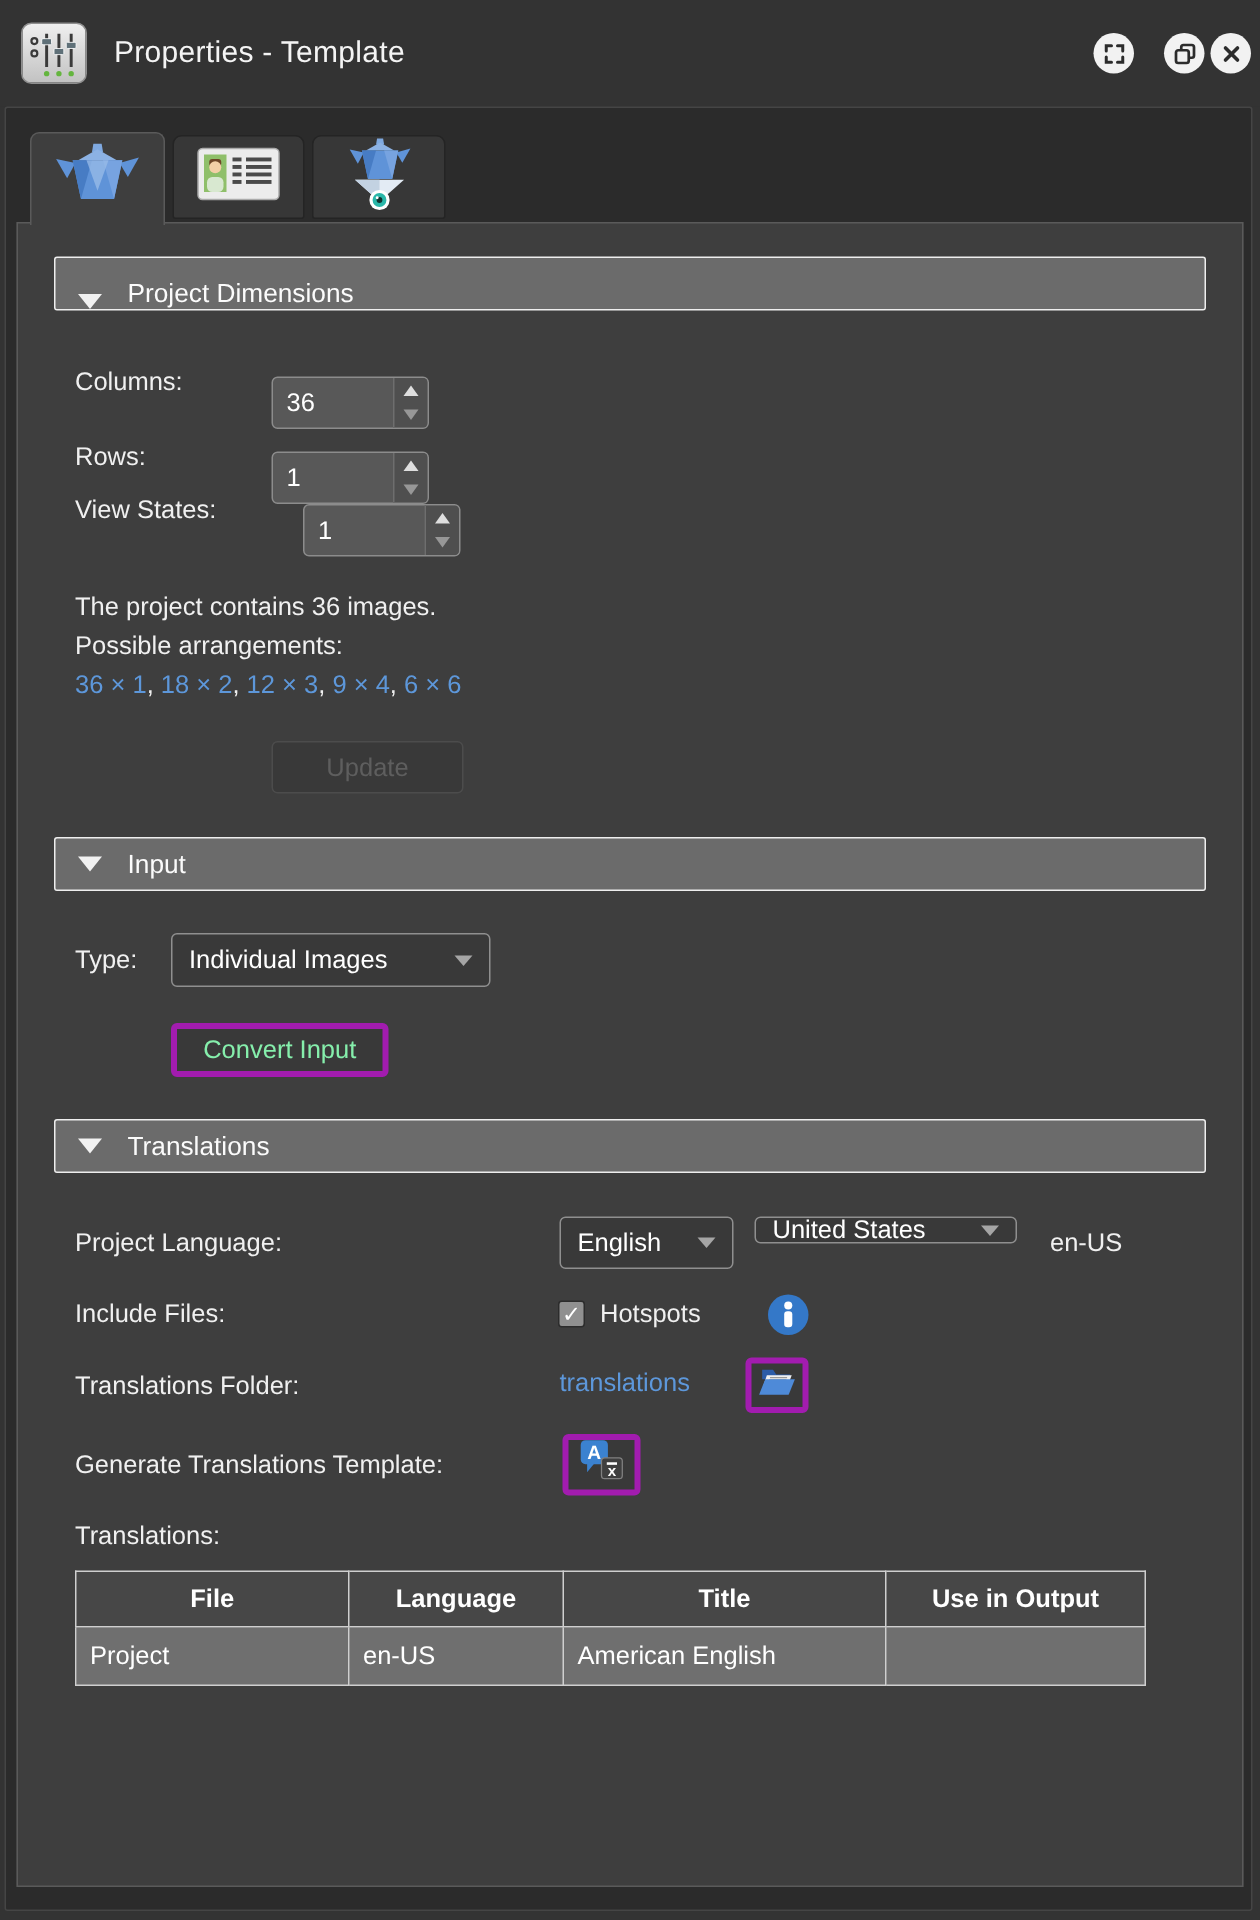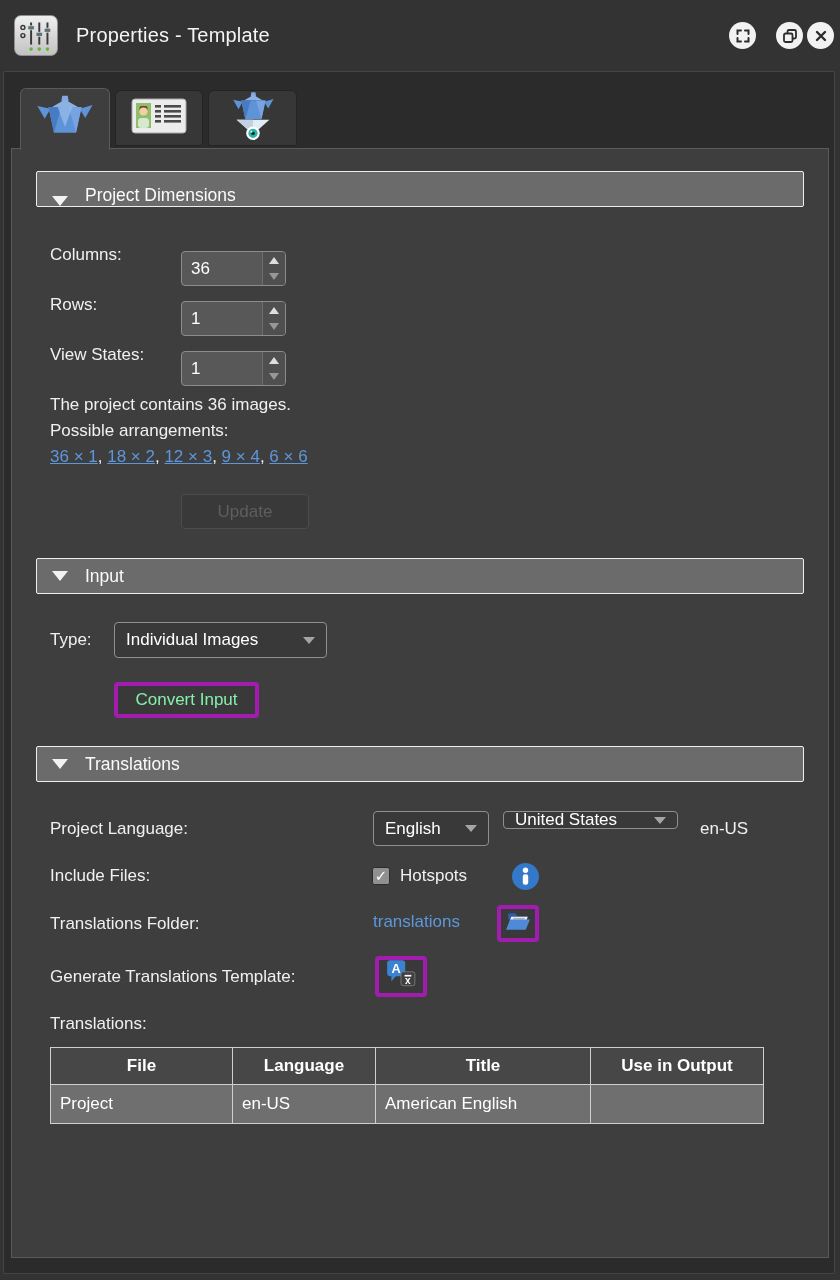--- a/index.html
+++ b/index.html
@@ -47,24 +47,24 @@
   
   .spinrow{position:absolute;left:50px;height:35px;display:flex;align-items:center;z-index:4;}
   .spinrow .sp-label{width:131px;}
   .spinbox{width:105px;height:35px;background:#585858;border:1px solid #8c8c8c;border-radius:4px;
     box-sizing:border-box;display:flex;overflow:hidden;margin-top:28px;}
   .spin-value{flex:1;display:flex;align-items:center;padding-left:9px;color:#ffffff;}
   .spin-btns{width:22px;border-left:1px solid #6e6e6e;background:#4f4f4f;display:flex;flex-direction:column;}
   .spin-up,.spin-down{flex:1;display:flex;align-items:center;justify-content:center;cursor:pointer;}
   .spin-up span{width:0;height:0;border-left:5px solid transparent;border-right:5px solid transparent;border-bottom:7px solid #dedede;}
   .spin-down span{width:0;height:0;border-left:5px solid transparent;border-right:5px solid transparent;border-top:7px solid #979797;}
-  .row-cols{top:237px;} .row-rows{top:287px;} .row-views{top:337px;}
+  .row-cols{top:237px;} .row-rows{top:287px;} .row-views{top:322px;gap:21px;}
   
   .info-line{position:absolute;left:50px;z-index:4;}
-  .arr-link{color:#5d97da;text-decoration:underline;cursor:pointer;}
+  .arr-link{color:#5d97da;cursor:pointer;}
   .arr-sep{color:#f0f0f0;}
   
   .btn{position:absolute;box-sizing:border-box;border-radius:4px;display:flex;align-items:center;
     justify-content:center;z-index:4;cursor:pointer;}
   .btn-disabled{left:181px;top:494px;width:128px;height:35px;background:#393939;
     border:1px solid #4c4c4c;color:#5e5e5e;cursor:default;}
   .btn-normal{background:#393939;border:4px solid #a21caf;color:#86efac;}
   .btn-convert{left:114px;top:682px;width:145px;height:36px;}
   .dropdown{position:absolute;box-sizing:border-box;height:36px;background:#393939;border:1px solid #8f8f8f;
     border-radius:4px;display:flex;align-items:center;padding:0 11px;color:#fff;z-index:4;cursor:pointer;}

